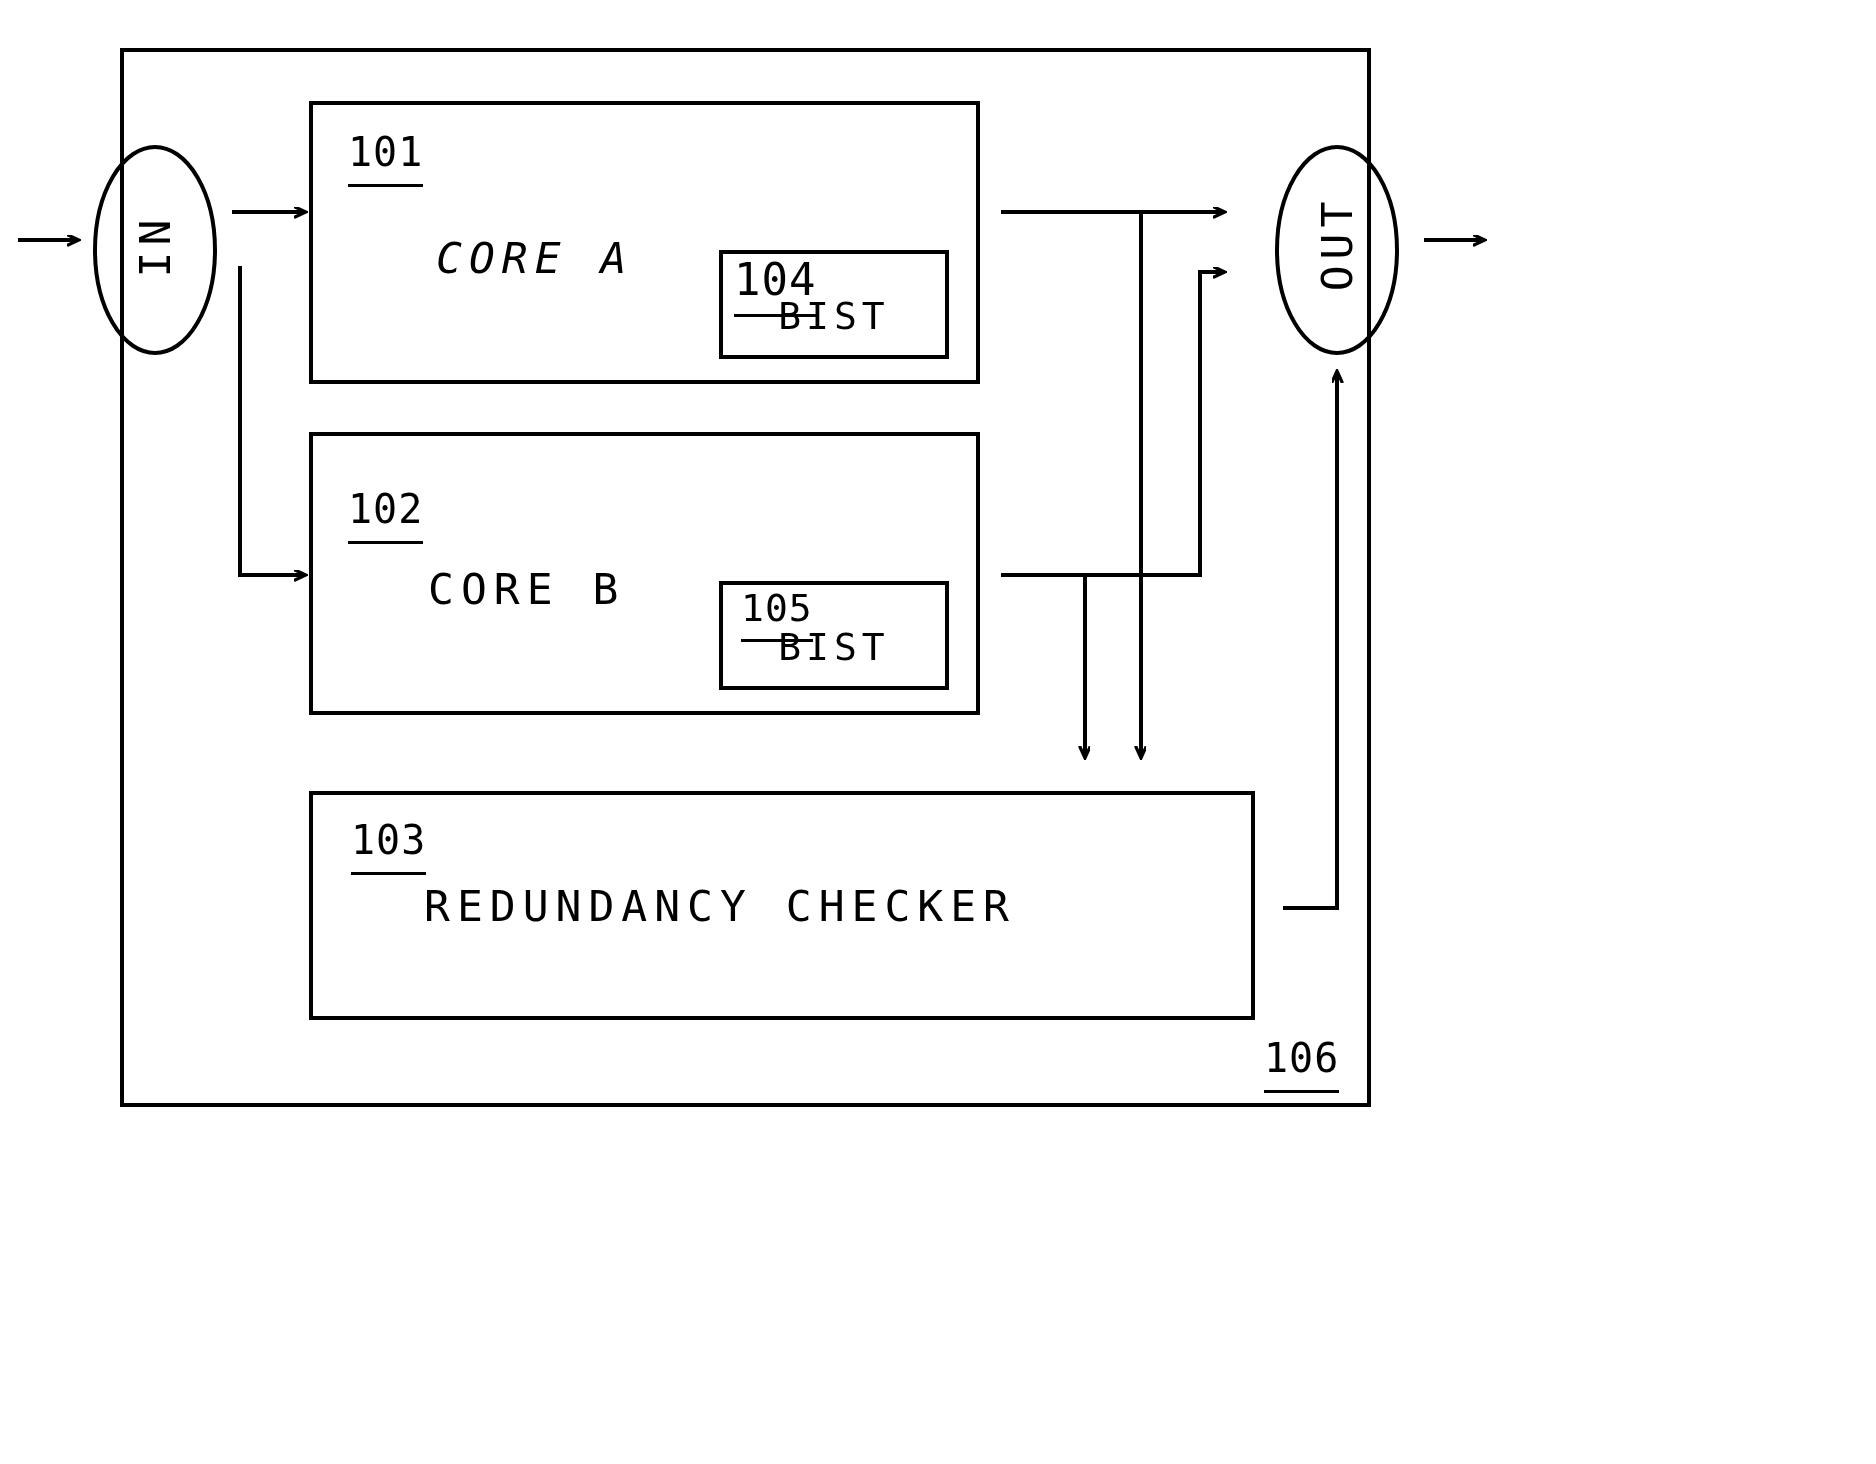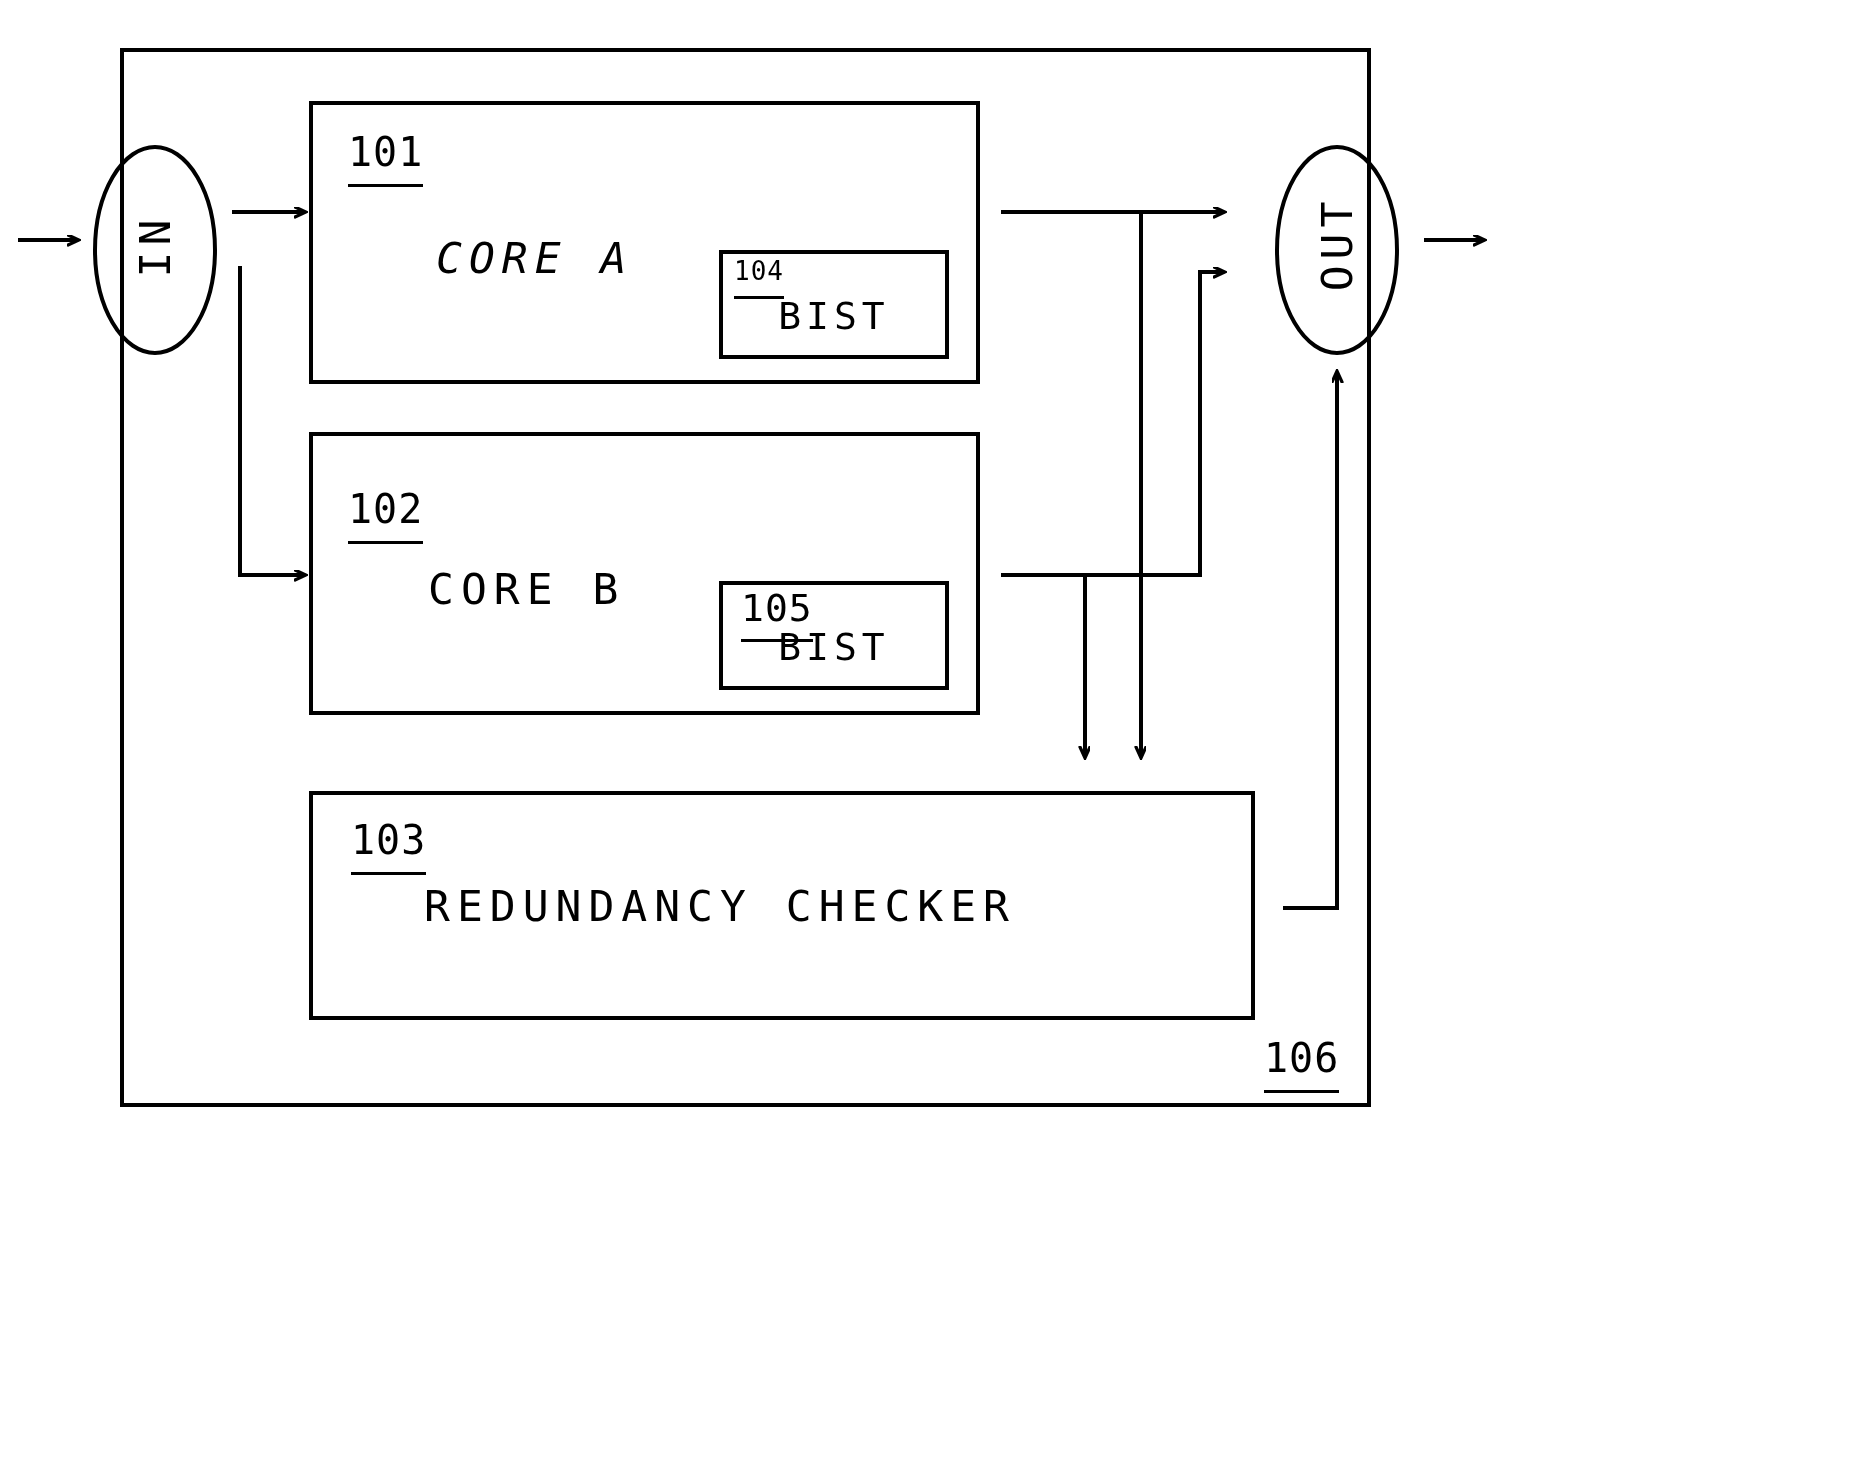--- a/index.html
+++ b/index.html
@@ -68,21 +68,21 @@
   </svg>
 
   <div class="lbl rot blocktext" style="left:115px;top:224px;width:80px;text-align:center;letter-spacing:6px;">IN</div>
 
   <div class="lbl rot blocktext" style="left:1277px;top:222px;width:120px;text-align:center;letter-spacing:6px;">OUT</div>
 
   <div class="lbl refnum" style="left:348px;top:132px;">101</div>
 
   <div class="lbl blocktext" style="left:436px;top:237px;font-style:italic;">CORE A</div>
 
-  <div class="lbl refnum" style="left:734px;top:258px;font-size:26px;">104</div>
+  <div class="lbl refnum" style="left:734px;top:258px;font-size:44px;">104</div>
 
   <div class="lbl bisttext" style="left:721px;top:297px;width:226px;text-align:center;">BIST</div>
 
   <div class="lbl refnum" style="left:348px;top:489px;">102</div>
 
   <div class="lbl blocktext" style="left:428px;top:568px;">CORE B</div>
 
   <div class="lbl refnum" style="left:734px;top:589px;font-size:38px;margin-left:7px;">105</div>
 
   <div class="lbl bisttext" style="left:721px;top:628px;width:226px;text-align:center;">BIST</div>

